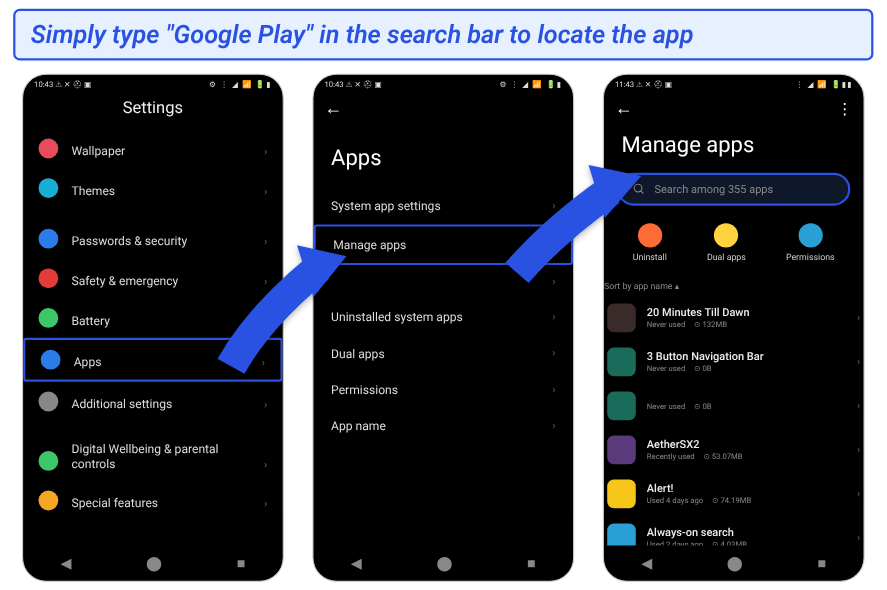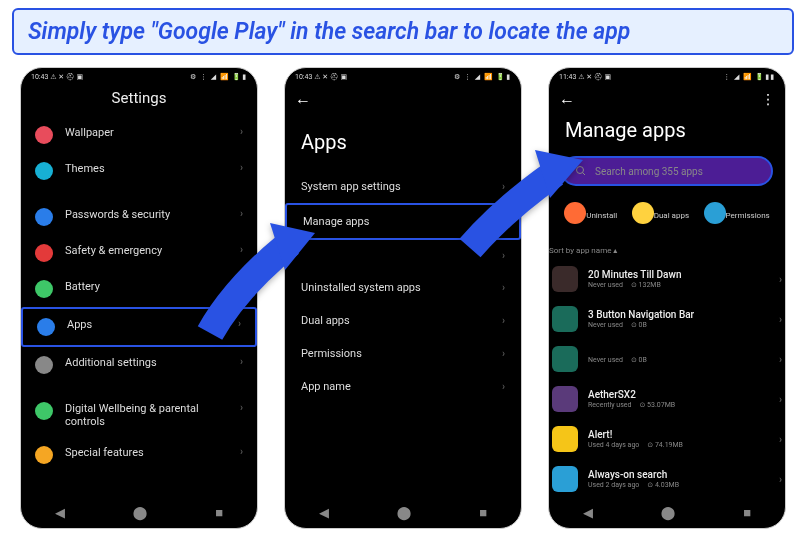--- a/index.html
+++ b/index.html
@@ -8,30 +8,30 @@
 .phones{display:flex;justify-content:space-between;padding:4px 20px;position:relative}
 .phone{width:238px;height:462px;background:#000;border-radius:22px;border:1px solid #ccc;overflow:hidden;position:relative;color:#fff;display:flex;flex-direction:column}
 .statusbar{display:flex;justify-content:space-between;font-size:7px;padding:5px 10px 2px;color:#ddd}
 .statusbar-icons{letter-spacing:1px}
 .title{font-size:15px;text-align:center;padding:6px 0 10px;color:#eee}
 .title-left{font-size:20px;text-align:left;padding:16px 0 16px 16px}
 .hdr{display:flex;align-items:center;padding:6px 10px}
 .back{color:#fff;font-size:16px;margin-right:6px}
 .dots{margin-left:auto;font-size:14px}
 .list{flex:1;overflow:hidden}
-.row{display:flex;align-items:flex-start;padding:9px 14px;font-size:11px;color:#ddd;position:relative}
+.row{display:flex;align-items:flex-end;padding:9px 14px;font-size:11px;color:#ddd;position:relative}
 .row .icn{width:18px;height:18px;border-radius:50%;margin-right:12px;flex-shrink:0}
 .row .chev{margin-left:auto;color:#666;font-size:10px}
 .row2{display:flex;align-items:center;padding:10px 16px;font-size:11px;color:#ddd}
 .row2 .chev{margin-left:auto;color:#666;font-size:10px}
 .hl{border:2px solid #2952e3;border-radius:3px}
-.search{background:#4c1d95;border-radius:18px;margin:6px 12px;padding:7px 12px;display:flex;align-items:center;font-size:10px;color:#888}
+.search{background:#0f172a;border-radius:18px;margin:6px 12px;padding:7px 12px;display:flex;align-items:center;font-size:10px;color:#888}
 .search svg{margin-right:8px}
 .actions{display:flex;justify-content:space-around;padding:10px 8px 14px}
-.action{display:flex;flex-direction:row;align-items:center;font-size:8px;color:#ccc}
+.action{display:flex;flex-direction:column;align-items:center;font-size:8px;color:#ccc}
 .action .ai{width:22px;height:22px;border-radius:50%;margin-bottom:4px}
 .sort{font-size:8px;color:#888;padding:4px 0}
 .app-row{display:flex;align-items:center;padding:7px 3px}
 .app-icon{width:26px;height:26px;border-radius:6px;margin-right:10px;flex-shrink:0}
 .app-info{flex:1}
 .app-name{font-size:10px;color:#eee;font-weight:500}
 .app-meta{font-size:7px;color:#888;margin-top:1px}
 .app-meta span{margin-right:8px}
 .app-row .chev{color:#666;font-size:10px}
 .navbar{display:flex;justify-content:space-around;padding:8px 0;margin-top:auto}

